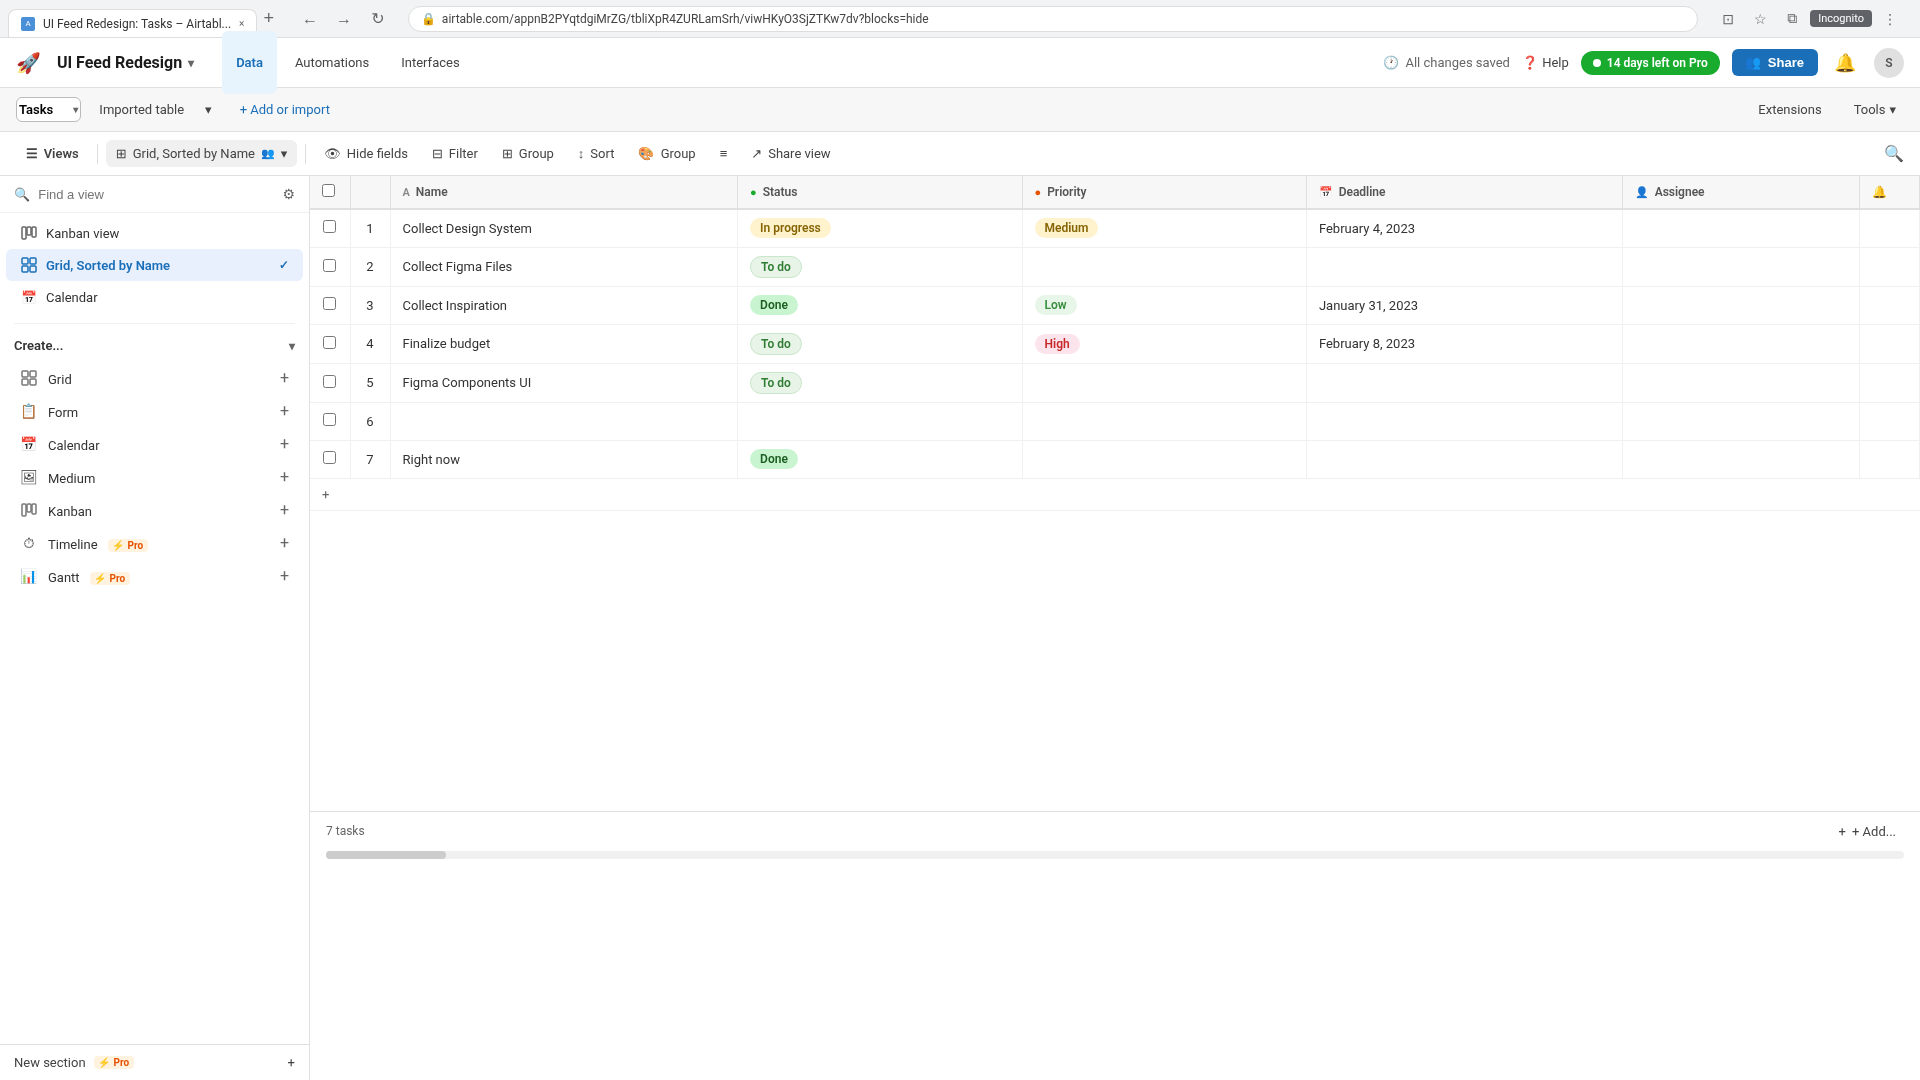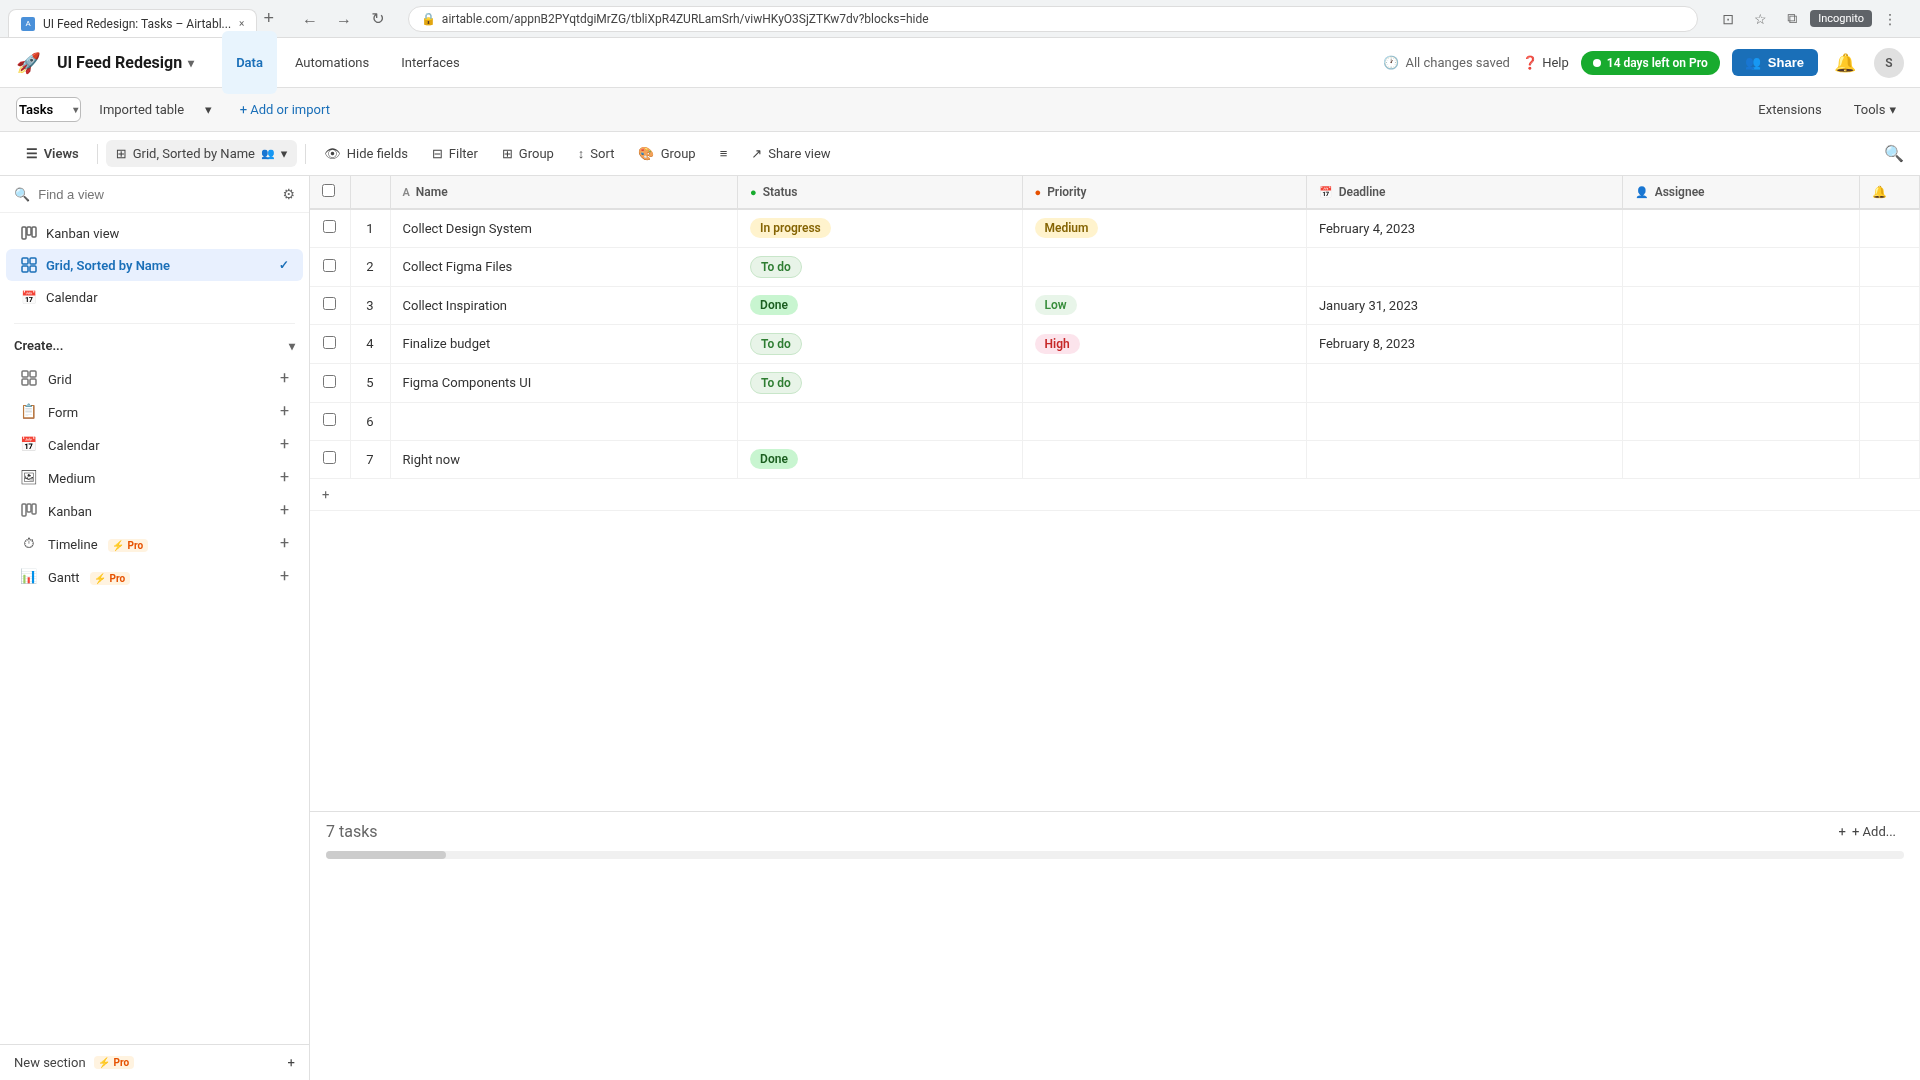--- a/index.html
+++ b/index.html
@@ -94,21 +94,21 @@
     .status-badge { display: inline-flex; align-items: center; padding: 3px 10px; border-radius: 12px; font-size: 12px; font-weight: 600; }
     .status-inprogress { background: #fff3cd; color: #856404; }
     .status-todo { background: #e8f4e8; color: #2e7d32; border: 1px solid #c8e6c9; }
     .status-done { background: #c8f5d0; color: #1b5e20; }
     .priority-badge { display: inline-flex; align-items: center; padding: 3px 10px; border-radius: 12px; font-size: 12px; font-weight: 600; }
     .priority-medium { background: #fff3cd; color: #856404; }
     .priority-low { background: #e8f5e9; color: #388e3c; }
     .priority-high { background: #fce4ec; color: #c62828; }
     .add-row { display: flex; align-items: center; gap: 8px; padding: 8px 12px; color: #666; font-size: 13px; cursor: pointer; border-bottom: 1px solid #f0f0f0; }
     .table-footer { display: flex; align-items: center; justify-content: space-between; padding: 8px 16px; border-top: 1px solid #e0e0e0; background: #fff; position: sticky; bottom: 0; }
-    .task-count { color: #666; font-size: 16px; }
+    .task-count { color: #666; font-size: 12px; }
     .footer-actions { display: flex; align-items: center; gap: 8px; }
     .footer-add-btn { display: flex; align-items: center; gap: 6px; color: #444; font-size: 13px; cursor: pointer; padding: 4px 8px; border-radius: 4px; }
     .scrollbar { height: 8px; background: #f0f0f0; border-radius: 4px; position: relative; margin: 0 16px; }
     .scrollbar-thumb { height: 8px; background: #ccc; border-radius: 4px; width: 120px; }
     .calendar-icon { font-size: 13px; }
   </style>
 </head>
 <body>
 
 <div class="browser-chrome">

